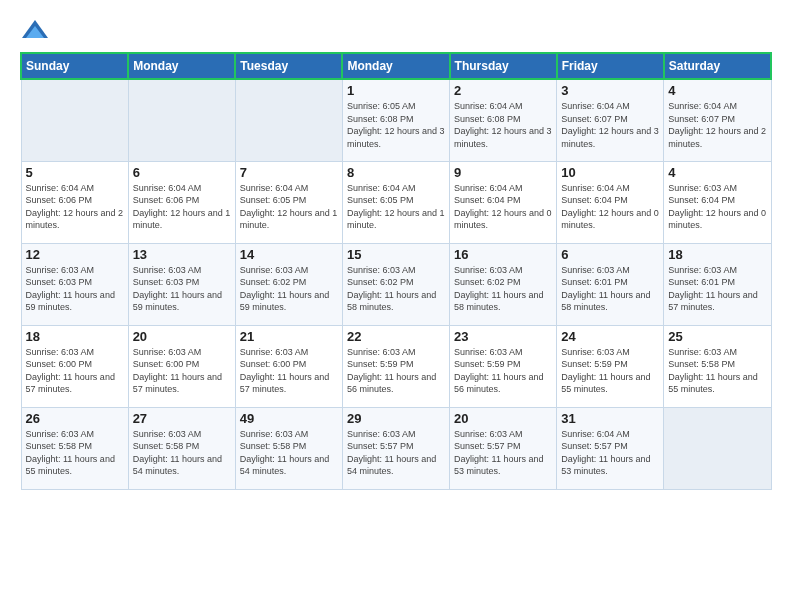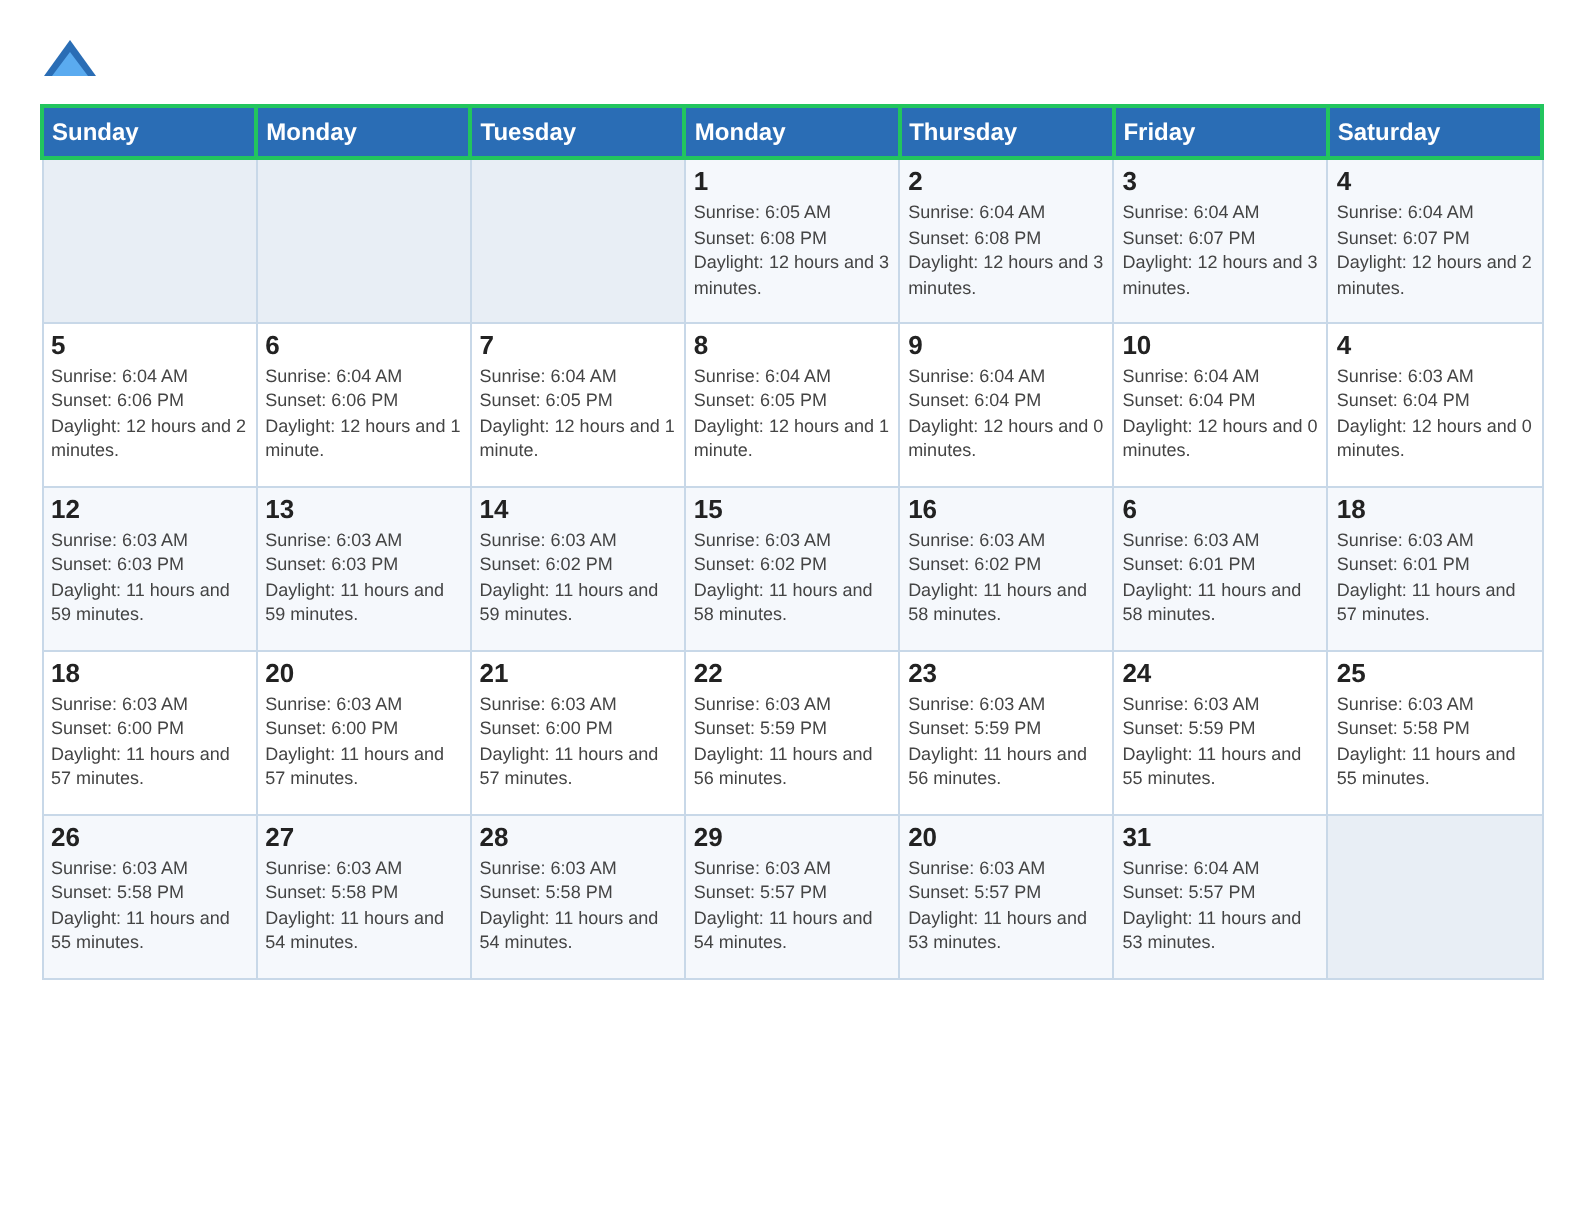--- a/index.html
+++ b/index.html
@@ -292,21 +292,21 @@
 Sunset: 5:58 PM
 Daylight: 11 hours and 55 minutes.</div>
           </td>
           <td>
             <div class="day-number">27</div>
             <div class="day-info" style="white-space: pre-line;">Sunrise: 6:03 AM
 Sunset: 5:58 PM
 Daylight: 11 hours and 54 minutes.</div>
           </td>
           <td>
-            <div class="day-number">28</div>
+            <div class="day-number">49</div>
             <div class="day-info" style="white-space: pre-line;">Sunrise: 6:03 AM
 Sunset: 5:58 PM
 Daylight: 11 hours and 54 minutes.</div>
           </td>
           <td>
             <div class="day-number">29</div>
             <div class="day-info" style="white-space: pre-line;">Sunrise: 6:03 AM
 Sunset: 5:57 PM
 Daylight: 11 hours and 54 minutes.</div>
           </td>

